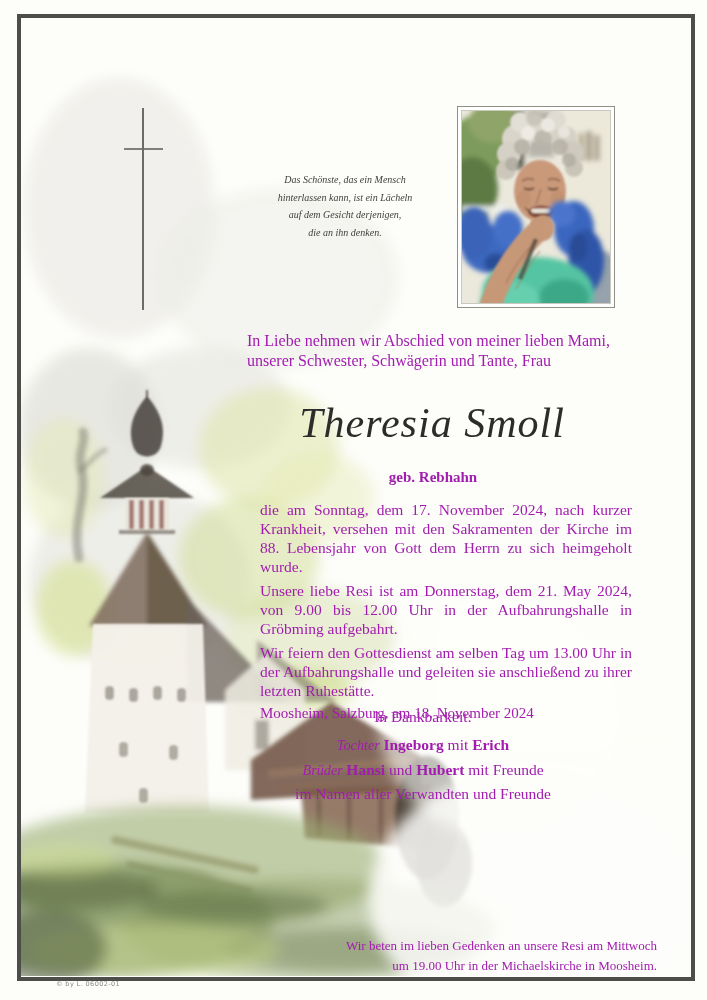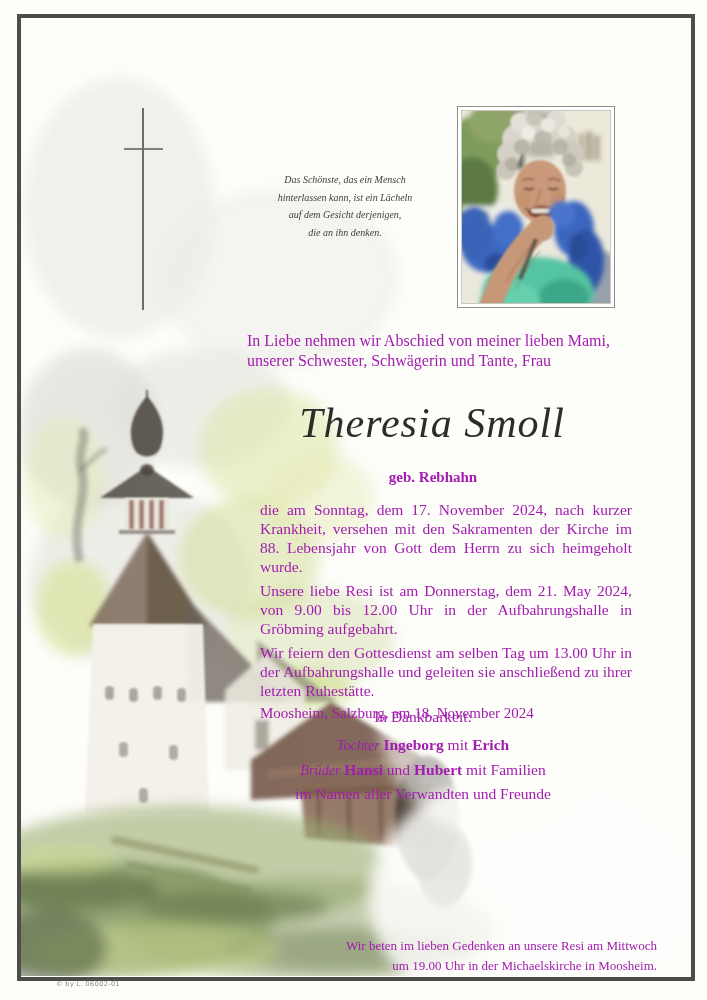--- a/index.html
+++ b/index.html
@@ -258,21 +258,21 @@
 <div class="txt bodytext">
   <p>die am Sonntag, dem 17. November 2024, nach kurzer Krankheit, versehen mit den Sakramenten der Kirche im 88. Lebensjahr von Gott dem Herrn zu sich heimgeholt wurde.</p>
   <p>Unsere liebe Resi ist am Donnerstag, dem 21. May 2024, von 9.00 bis 12.00 Uhr in der Aufbahrungshalle in Gröbming aufgebahrt.</p>
   <p>Wir feiern den Gottesdienst am selben Tag um 13.00 Uhr in der Aufbahrungshalle und geleiten sie anschließend zu ihrer letzten Ruhestätte.</p>
   <div class="dateline">Moosheim, Salzburg, am 18. November 2024</div>
 </div>
 
 <div class="txt gratitude">
   <div class="g-title">In Dankbarkeit:</div>
   <div class="g-line"><span class="seg-i">Tochter </span><span class="seg-b">Ingeborg</span><span> mit </span><span class="seg-b">Erich</span></div>
-  <div class="g-line"><span class="seg-i">Brüder </span><span class="seg-b">Hansi</span><span> und </span><span class="seg-b">Hubert</span><span> mit Familien</span></div>
+  <div class="g-line"><span class="seg-i">Brüder </span><span class="seg-b">Hansi</span><span> und </span><span class="seg-b">Hubert</span><span> mit Freunde</span></div>
   <div class="g-line"><span>im Namen aller Verwandten und Freunde</span></div>
 </div>
 
 <div class="txt prayer">
   <div>Wir beten im lieben Gedenken an unsere Resi am Mittwoch</div>
   <div>um 19.00 Uhr in der Michaelskirche in Moosheim.</div>
 </div>
 
 <div class="funeral">
   <div class="f-label">BESTATTUNG</div>

